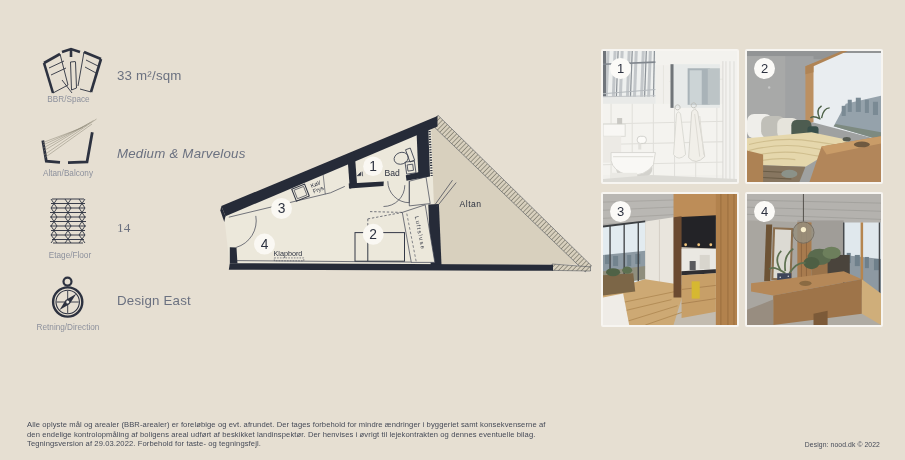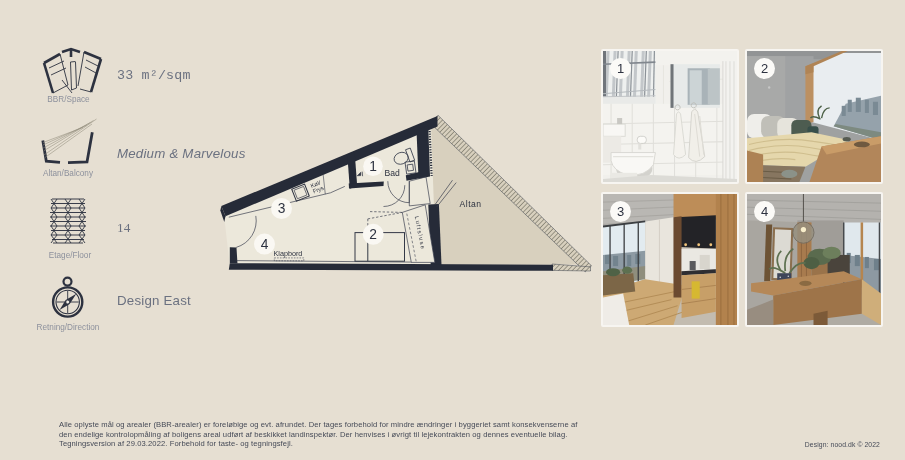--- a/index.html
+++ b/index.html
@@ -1,21 +1,21 @@
 <!DOCTYPE html>
 <html><head>
 <meta charset="utf-8">
 <style>
   html,body{margin:0;padding:0;}
   body{width:905px;height:460px;background:#e6dfd2;font-family:"Liberation Sans",sans-serif;overflow:hidden;position:relative;}
   .abs{position:absolute;}
   .biglabel{color:#6b7180;font-size:13.3px;letter-spacing:.2px;}
   .photo{position:absolute;width:134px;height:131px;border:2px solid #f7f5f1;border-radius:2px;overflow:hidden;background:#ddd;}
   .badge{position:absolute;left:7px;top:7px;width:21px;height:21px;border-radius:50%;background:#fbfaf7;color:#2d3240;font-size:13px;text-align:center;line-height:21px;}
-  .disc{color:#454a57;font-size:7.6px;line-height:9.7px;letter-spacing:.1px;margin-left:32px;}
+  .disc{color:#454a57;font-size:7.6px;line-height:9.7px;letter-spacing:.1px;}
 </style>
 </head>
 <body>
 
 <svg class="abs" style="left:0;top:0" width="210" height="350" viewBox="0 0 210 350">
 
   <g stroke="#2d3240" fill="none">
     <g stroke-width="2.6">
       <path d="M44,63 L60,54"></path>
       <path d="M44,63 L53,93"></path>
@@ -71,21 +71,21 @@
     <circle cx="67.7" cy="302" r="14.6" stroke-width="2.4"></circle>
     <circle cx="67.7" cy="302" r="11.7" stroke-width="1.1"></circle>
     <path d="M67.7,291 L67.7,313 M56.7,302 L78.7,302" stroke-width="0.9"></path>
     <path d="M59.5,310 L69.7,304 L76.3,293.7 L65.7,300 Z" fill="#2d3240" stroke="none"></path>
     <circle cx="67.7" cy="302" r="1.9" fill="#f2efe6" stroke="#2d3240" stroke-width="0.8"></circle>
   </g>
 
   <text x="68" y="330" font-size="8.2" fill="#8d919d" text-anchor="middle">Retning/Direction</text>
 </svg>
 
-<div class="abs biglabel" style="left:117px;top:68px;font-family:Liberation Mono, monospace;">33 m²/sqm</div>
+<div class="abs biglabel" style="left:117px;top:68px;">33 m²/sqm</div>
 
 <div class="abs biglabel" style="left:117px;top:146px;font-style:italic;">Medium &amp; Marvelous</div>
 
 <div class="abs biglabel" style="left:117px;top:220px;font-family:Liberation Serif, serif;">14</div>
 
 <div class="abs biglabel" style="left:117px;top:293px;">Design East</div>
 
 <svg class="abs" style="left:200px;top:100px" width="405" height="190" viewBox="200 100 405 190">
   <defs>
     <pattern id="ht" width="3.3" height="16" patternUnits="userSpaceOnUse" patternTransform="rotate(44.3)">

